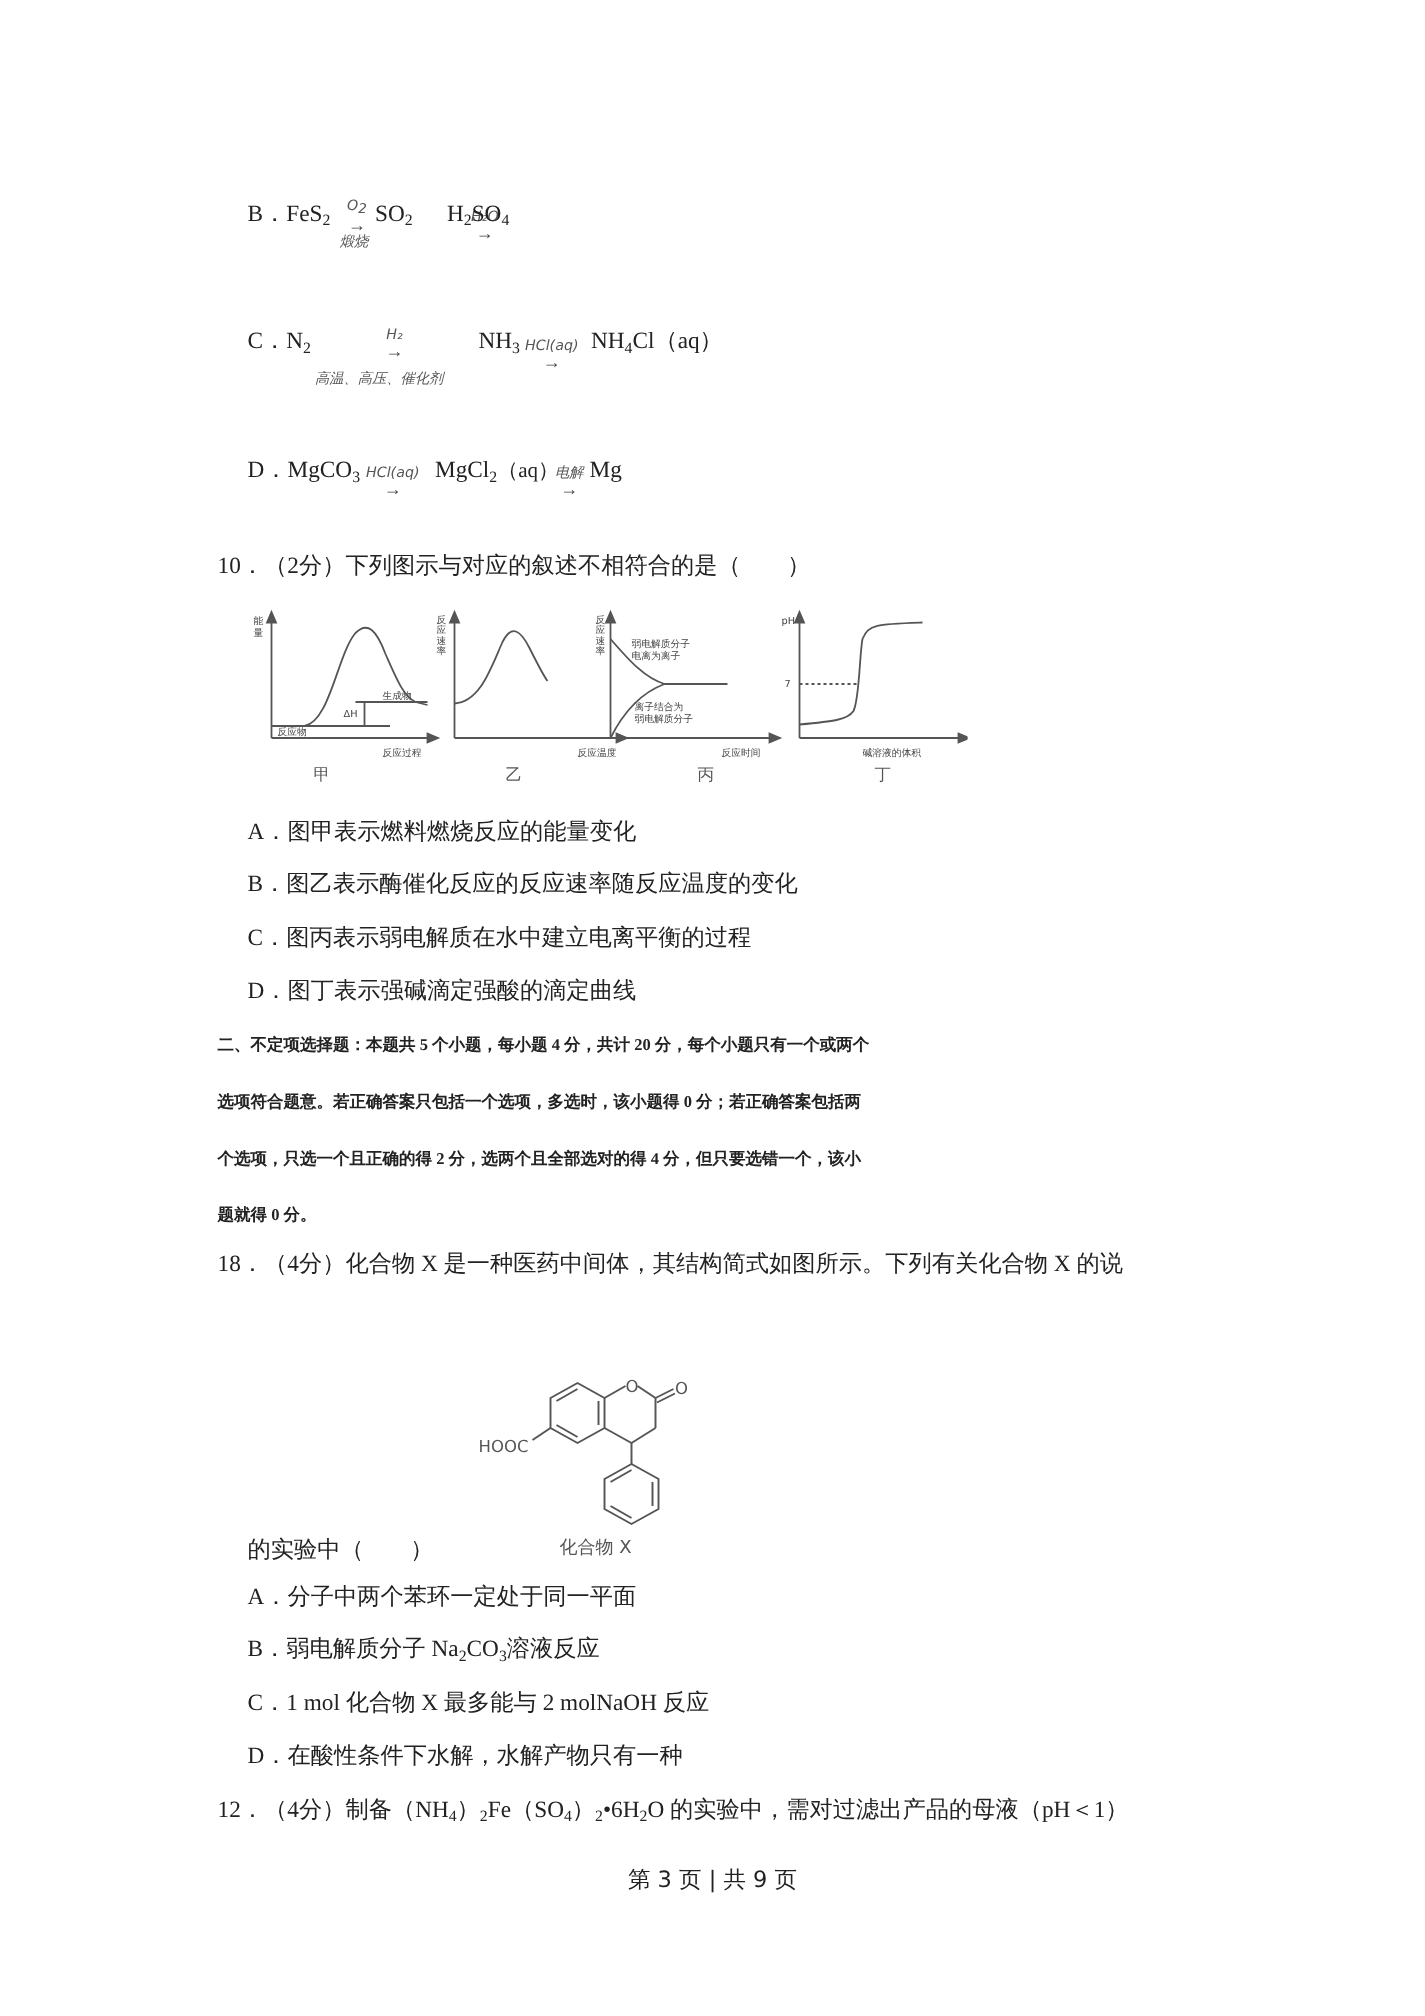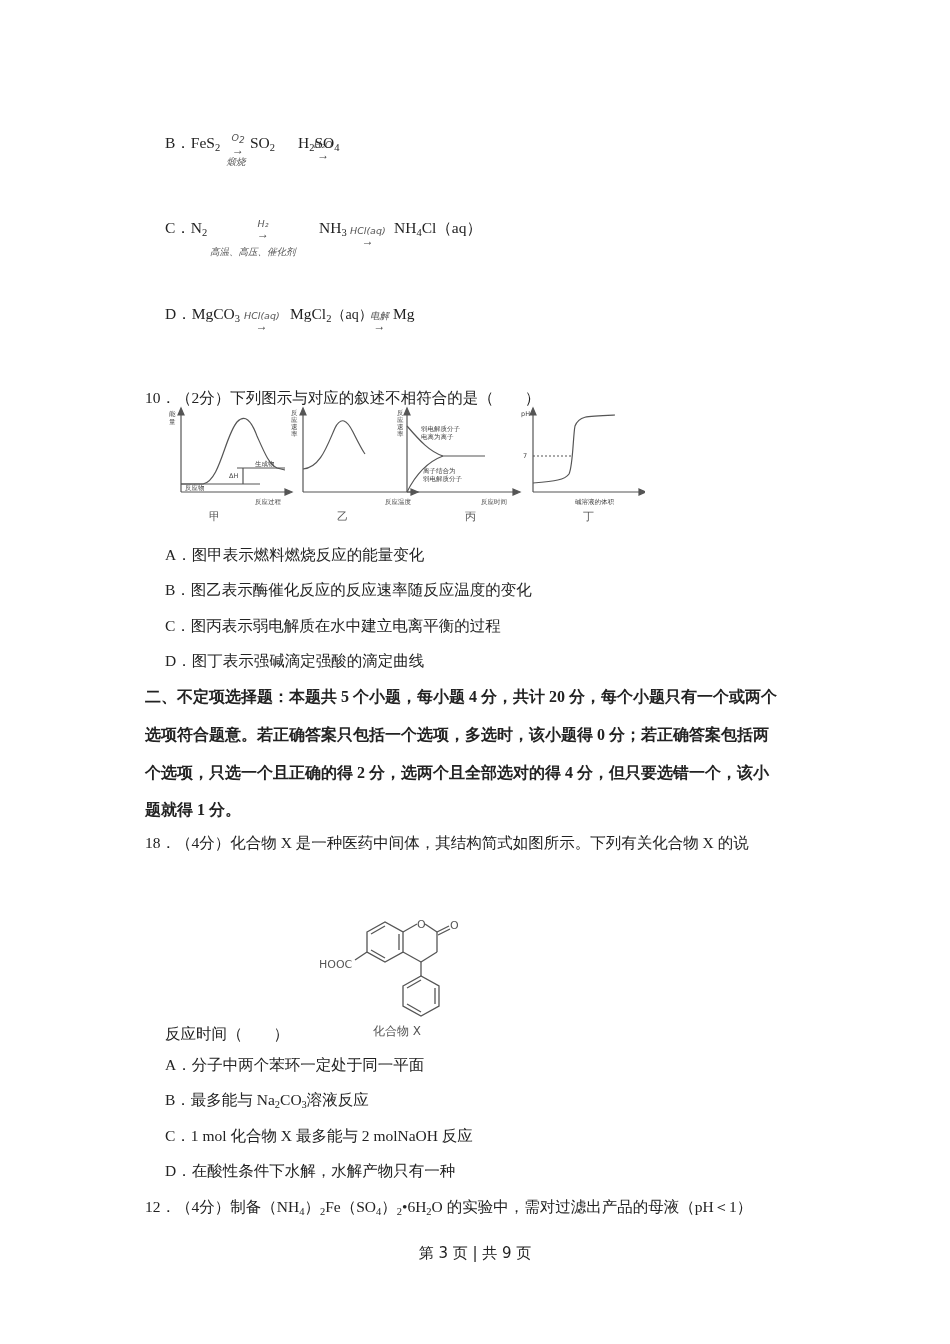--- a/index.html
+++ b/index.html
@@ -4,21 +4,21 @@
 <style>
   html, body { margin:0; padding:0; background:#ffffff; }
   body { width:950px; height:1344px; position:relative; overflow:hidden;
          font-family:"Liberation Serif","DejaVu Serif",serif; color:#222; }
   .abs { position:absolute; white-space:nowrap; }
   .txt { font-size:15.5px; line-height:20px; }
   .sub { font-size:10.5px; vertical-align:-3px; }
   .sub-s { font-size:9px; vertical-align:-2px; }
   .cond { font-size:9.5px; font-style:italic; color:#555; font-family:"DejaVu Sans",sans-serif; }
   .arrow { font-size:12px; color:#444; }
-  .section { font-size:16px; font-weight:bold; line-height:20px; }
+  .section { font-size:11px; font-weight:bold; line-height:20px; }
   .footer { font-family:"DejaVu Sans",sans-serif; font-size:15px; color:#222; }
   svg text { font-family:"DejaVu Sans",sans-serif; }
 </style>
 </head>
 <body>
 
 <div class="abs txt" style="left:165px; top:133px;">
   <span>B．</span><span>FeS</span><span class="sub">2</span>
 </div>
 <div class="abs" style="left:229px; top:133px; width:18px; text-align:center;">
@@ -67,21 +67,21 @@
   <span>MgCl</span><span class="sub">2</span><span style="font-size:14px;">（aq）</span>
 </div>
 <div class="abs" style="left:370px; top:311px; text-align:center;">
   <div class="cond" style="line-height:10px;">电解</div>
   <div class="arrow" style="line-height:10px;">→</div>
 </div>
 <div class="abs txt" style="left:393px; top:304px;">
   <span>Mg</span>
 </div>
 
-<div class="abs txt" style="left:145px; top:388px;">10．（2分）下列图示与对应的叙述不相符合的是（　　）</div>
+<div class="abs txt" style="left:145px; top:368px;">10．（2分）下列图示与对应的叙述不相符合的是（　　）</div>
 
 <svg class="abs" style="left:165px; top:406px;" width="480" height="118" viewBox="0 0 480 118">
   <g stroke="#555" stroke-width="1.2" fill="none">
 
     <g>
       <line x1="16" y1="86" x2="16" y2="5"></line>
         <polygon points="13,9 16,2 19,9" fill="#555"></polygon>
       <line x1="16" y1="86" x2="124" y2="86"></line>
         <polygon points="120,83 127,86 120,89" fill="#555"></polygon>
       <path d="M16,78 L38,78 C55,75 60,30 72,16 C80,8 86,14 92,30 C100,48 104,58 112,62 L120,64"></path>
@@ -150,21 +150,21 @@
 </svg>
 
 <div class="abs txt" style="left:165px; top:545px;">A．图甲表示燃料燃烧反应的能量变化</div>
 <div class="abs txt" style="left:165px; top:580px;">B．图乙表示酶催化反应的反应速率随反应温度的变化</div>
 <div class="abs txt" style="left:165px; top:616px;">C．图丙表示弱电解质在水中建立电离平衡的过程</div>
 <div class="abs txt" style="left:165px; top:651px;">D．图丁表示强碱滴定强酸的滴定曲线</div>
 
 <div class="abs section" style="left:145px; top:687px;">二、不定项选择题：本题共 5 个小题，每小题 4 分，共计 20 分，每个小题只有一个或两个</div>
 <div class="abs section" style="left:145px; top:725px;">选项符合题意。若正确答案只包括一个选项，多选时，该小题得 0 分；若正确答案包括两</div>
 <div class="abs section" style="left:145px; top:763px;">个选项，只选一个且正确的得 2 分，选两个且全部选对的得 4 分，但只要选错一个，该小</div>
-<div class="abs section" style="left:145px; top:800px;">题就得 1 分。</div>
+<div class="abs section" style="left:145px; top:800px;">题就得 0 分。</div>
 
 <div class="abs txt" style="left:145px; top:833px;">18．（4分）化合物 X 是一种医药中间体，其结构简式如图所示。下列有关化合物 X 的说</div>
 
 <svg class="abs" style="left:315px; top:912px;" width="150" height="128" viewBox="0 0 150 128">
   <g stroke="#555" stroke-width="1.3" fill="none">
 
     <polygon points="52,20 70,10 88,20 88,40 70,50 52,40"></polygon>
     <line x1="56" y1="22" x2="70" y2="14"></line>
     <line x1="84" y1="38" x2="84" y2="22"></line>
     <line x1="56" y1="38" x2="70" y2="46"></line>
@@ -186,24 +186,24 @@
     <line x1="92" y1="92" x2="106" y2="100"></line>
   </g>
   <g font-family="Liberation Serif, serif" font-size="11" fill="#555">
     <text x="102" y="16">O</text>
     <text x="135" y="17">O</text>
     <text x="4" y="56">HOOC</text>
   </g>
   <text x="58" y="123" font-size="12" fill="#555">化合物 X</text>
 </svg>
 
-<div class="abs txt" style="left:165px; top:1024px;">反应时间（　　）</div>
+<div class="abs txt" style="left:165px; top:1024px;">的实验中（　　）</div>
 <div class="abs txt" style="left:165px; top:1055px;">A．分子中两个苯环一定处于同一平面</div>
 <div class="abs txt" style="left:165px; top:1090px;">
-  <span>B．最多能与 Na</span><span class="sub">2</span><span>CO</span><span class="sub">3</span><span>溶液反应</span>
+  <span>B．弱电解质分子 Na</span><span class="sub">2</span><span>CO</span><span class="sub">3</span><span>溶液反应</span>
 </div>
 <div class="abs txt" style="left:165px; top:1126px;">C．1 mol 化合物 X 最多能与 2 molNaOH 反应</div>
 <div class="abs txt" style="left:165px; top:1161px;">D．在酸性条件下水解，水解产物只有一种</div>
 
 <div class="abs txt" style="left:145px; top:1197px;">
   <span>12．（4分）制备（NH</span><span class="sub">4</span><span>）</span><span class="sub">2</span><span>Fe（SO</span><span class="sub">4</span><span>）</span><span class="sub">2</span><span>•6H</span><span class="sub">2</span><span>O 的实验中，需对过滤出产品的母液（pH＜1）</span>
 </div>
 
 <div class="abs footer" style="left:0; width:950px; text-align:center; top:1244px;">第 3 页 | 共 9 页</div>
 

